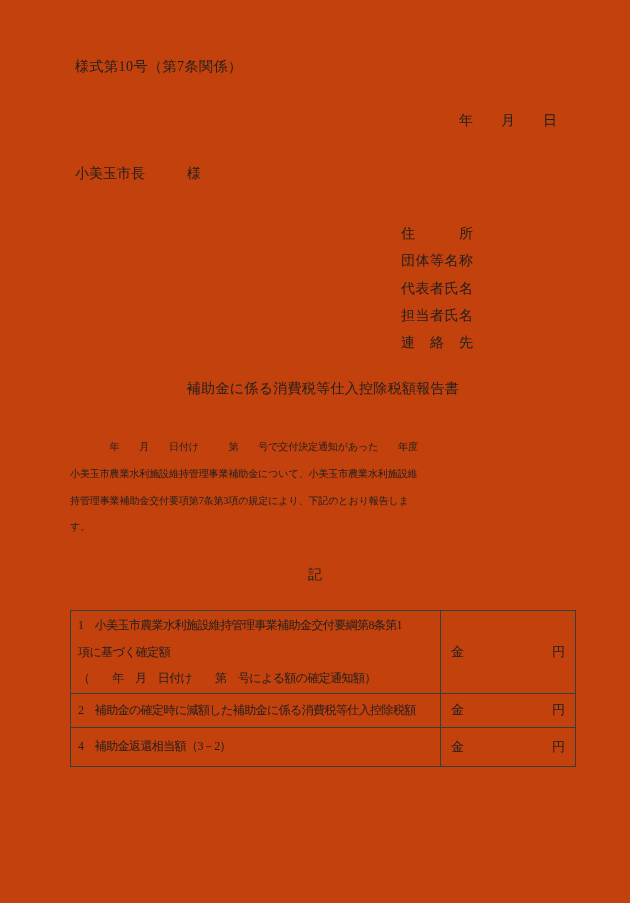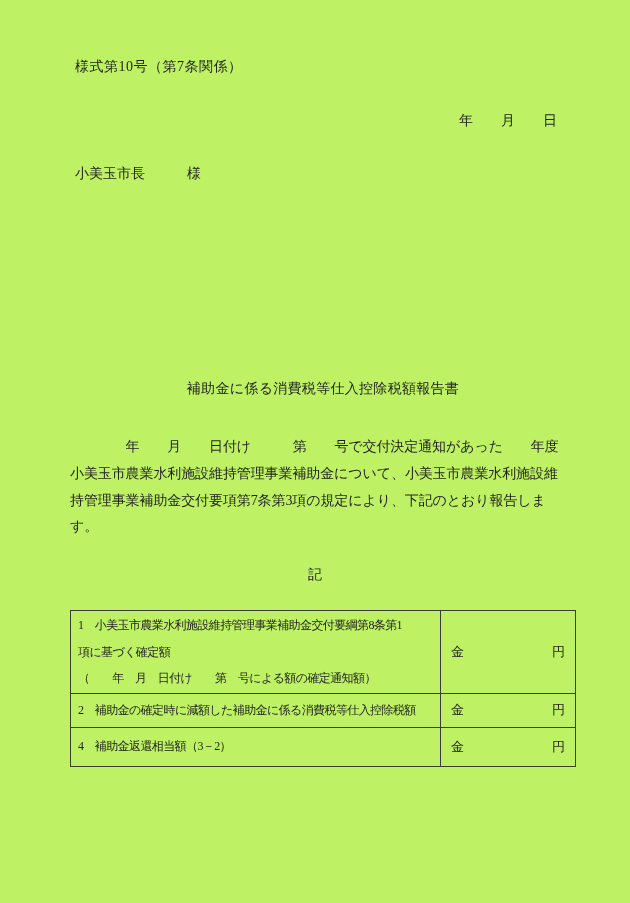--- a/index.html
+++ b/index.html
@@ -1,21 +1,21 @@
 <!DOCTYPE html>
 <html><head>
 <meta charset="utf-8">
 <style>
   html, body { margin: 0; padding: 0; background: #e8e8e8; }
   .page {
     position: relative;
     width: 630px;
     height: 903px;
     margin: 0 auto;
-    background: #bef264;
+    background: #c2410c;
     font-family: "Liberation Serif", "DejaVu Serif", serif;
     color: #1f1f1f;
     overflow: hidden;
   }
   .form-number {
     position: absolute;
     left: 75px; top: 58px;
     font-size: 14px;
     letter-spacing: 0.5px;
   }
@@ -48,21 +48,21 @@
     width: 630px;
     text-align: center;
     font-size: 14px;
     letter-spacing: 0.3px;
     margin-left: 8px;
   }
   .body-text {
     position: absolute;
     left: 70px; top: 434px;
     width: 502px;
-    font-size: 14px;
+    font-size: 10px;
     line-height: 26.8px;
     white-space: pre-wrap;
     letter-spacing: -0.1px;
   }
   .section-marker {
     position: absolute;
     left: 0; top: 566px;
     width: 630px;
     text-align: center;
     font-size: 14px;
@@ -102,20 +102,37 @@
 <body>
 
 <div class="page">
 
   <div class="form-number">様式第10号（第7条関係）</div>
 
   <div class="date-line">年　　月　　日</div>
 
   <div class="addressee">小美玉市長　　　様</div>
 
+  <div class="sender-block">
+    <div class="sender-row">
+      <span class="sender-label">住所</span>
+    </div>
+    <div class="sender-row">
+      <span class="sender-label">団体等名称</span>
+    </div>
+    <div class="sender-row">
+      <span class="sender-label">代表者氏名</span>
+    </div>
+    <div class="sender-row">
+      <span class="sender-label">担当者氏名</span>
+    </div>
+    <div class="sender-row">
+      <span class="sender-label">連絡先</span>
+    </div>
+  </div>
 
   <div class="doc-title">補助金に係る消費税等仕入控除税額報告書</div>
 
   <div class="body-text">　　　　年　　月　　日付け　　　第　　号で交付決定通知があった　　年度
 小美玉市農業水利施設維持管理事業補助金について、小美玉市農業水利施設維
 持管理事業補助金交付要項第7条第3項の規定により、下記のとおり報告しま
 す。</div>
 
   <div class="section-marker">記</div>
 

